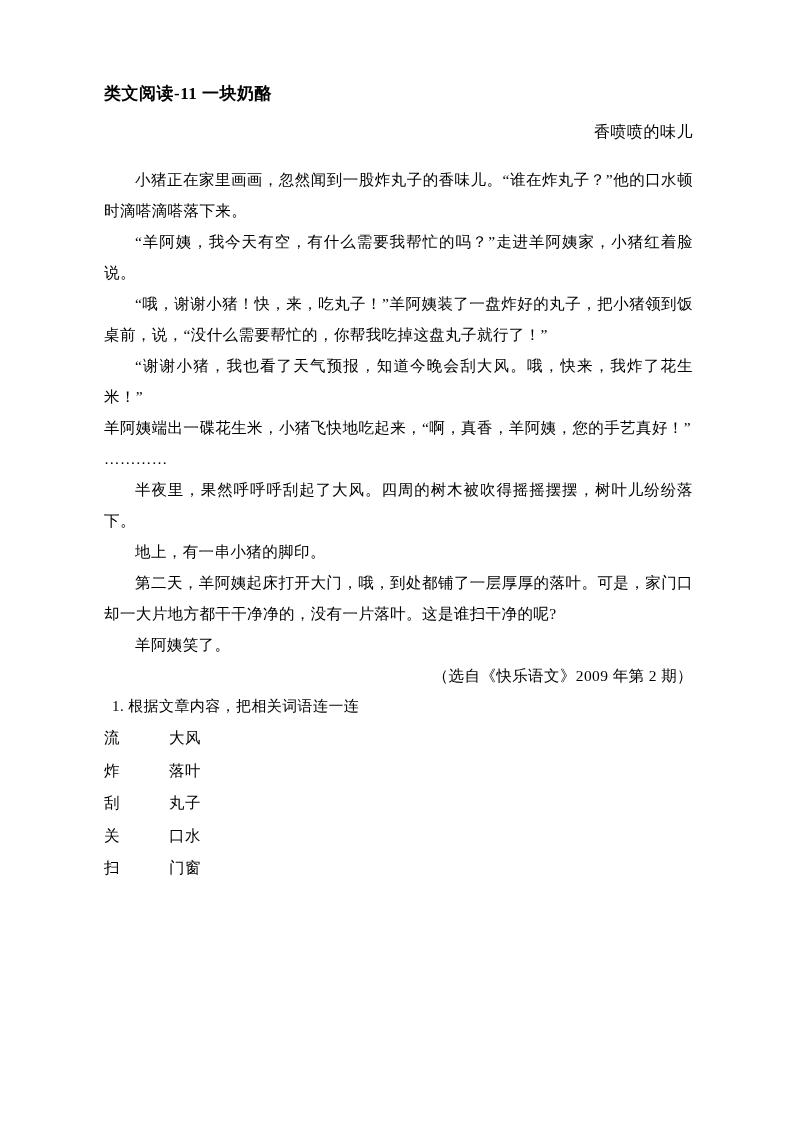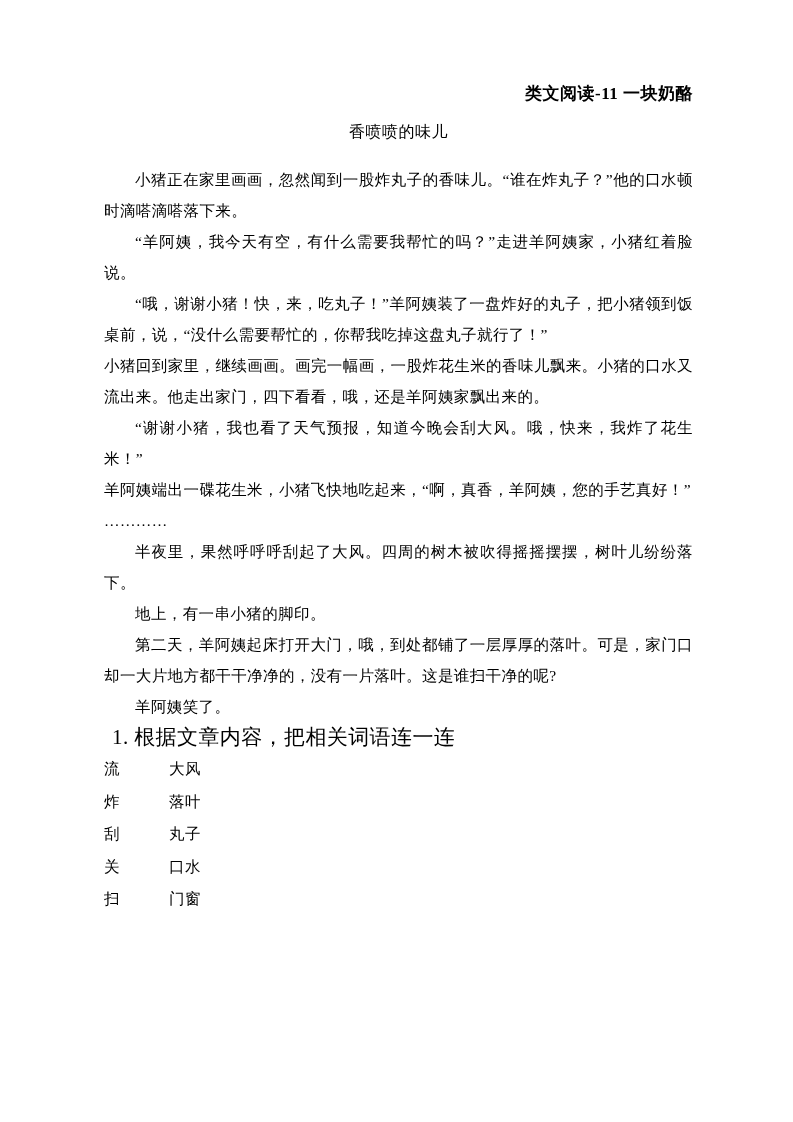--- a/index.html
+++ b/index.html
@@ -10,50 +10,50 @@
     font-family: "Liberation Serif", "DejaVu Serif", serif;
     color: #000000;
     overflow: hidden;
   }
   .page {
     width: 793px;
     height: 1122px;
     padding: 82px 100px 0 104px;
   }
   .title {
-    text-align: right;
+    text-align: left;
     font-size: 17px;
     font-weight: 700;
     line-height: 24px;
     margin-bottom: 14px;
     letter-spacing: 0.5px;
   }
   .subtitle {
-    text-align: center;
+    text-align: right;
     font-size: 16px;
     font-weight: 400;
     line-height: 24px;
     margin-bottom: 20px;
     letter-spacing: 0.5px;
   }
   .para {
     font-size: 15.5px;
     line-height: 31px;
     letter-spacing: 0.4px;
     text-align: justify;
   }
   .indent { text-indent: 2em; }
   .source {
     font-size: 15.5px;
     line-height: 31px;
     text-align: right;
     letter-spacing: 0.4px;
   }
   .question {
-    font-size: 21px;
+    font-size: 15px;
     line-height: 31px;
     padding-left: 8px;
     letter-spacing: 0.4px;
   }
   .match-row {
     display: flex;
     font-size: 15.5px;
     line-height: 32.5px;
     letter-spacing: 0.4px;
   }
@@ -63,29 +63,29 @@
 <body>
 
 <div class="page">
 
   <div class="title">类文阅读-11 一块奶酪</div>
   <div class="subtitle">香喷喷的味儿</div>
 
   <p class="para indent">小猪正在家里画画，忽然闻到一股炸丸子的香味儿。“谁在炸丸子？”他的口水顿时滴嗒滴嗒落下来。</p>
   <p class="para indent">“羊阿姨，我今天有空，有什么需要我帮忙的吗？”走进羊阿姨家，小猪红着脸说。</p>
   <p class="para indent">“哦，谢谢小猪！快，来，吃丸子！”羊阿姨装了一盘炸好的丸子，把小猪领到饭桌前，说，“没什么需要帮忙的，你帮我吃掉这盘丸子就行了！”</p>
-  <p class="para">小猪回到家里，继续画画。画完一幅画，一股炸花生米的香味儿飘来。小猪的口水又流出来。他走出家门，四下看看，哦，还是羊阿姨家飘出来的。</p>
   <p class="para indent">“谢谢小猪，我也看了天气预报，知道今晚会刮大风。哦，快来，我炸了花生米！”</p>
   <p class="para">羊阿姨端出一碟花生米，小猪飞快地吃起来，“啊，真香，羊阿姨，您的手艺真好！”</p>
   <p class="para">…………</p>
   <p class="para indent">半夜里，果然呼呼呼刮起了大风。四周的树木被吹得摇摇摆摆，树叶儿纷纷落下。</p>
   <p class="para indent">地上，有一串小猪的脚印。</p>
   <p class="para indent">第二天，羊阿姨起床打开大门，哦，到处都铺了一层厚厚的落叶。可是，家门口却一大片地方都干干净净的，没有一片落叶。这是谁扫干净的呢?</p>
   <p class="para indent">羊阿姨笑了。</p>
 
+  <p class="source">（选自《快乐语文》2009 年第 2 期）</p>
 
   <p class="question">1. 根据文章内容，把相关词语连一连</p>
 
   <div class="match-row">
     <span class="match-left">流</span>
     <span class="match-right">大风</span>
   </div>
   <div class="match-row">
     <span class="match-left">炸</span>
     <span class="match-right">落叶</span>

